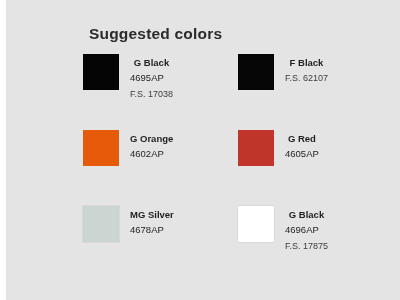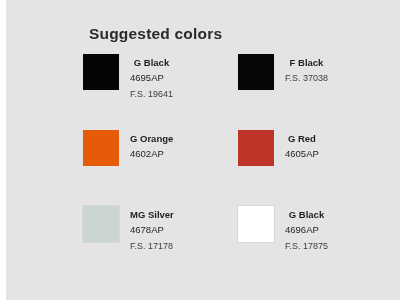--- a/index.html
+++ b/index.html
@@ -94,28 +94,28 @@
   <div id="panel-title">Suggested colors</div>
 
   <div id="color-grid">
 
     <div class="color-row">
       <div class="color-item">
         <div class="swatch" style="background: rgb(5, 5, 5);"></div>
         <div class="color-text">
           <span class="color-name">G Black</span>
           <span class="color-code">4695AP</span>
-          <span class="color-fs">F.S. 19641</span>
+          <span class="color-fs">F.S. 17038</span>
         </div>
       </div>
       <div class="color-item">
         <div class="swatch" style="background: rgb(6, 6, 6);"></div>
         <div class="color-text">
           <span class="color-name">F Black</span>
-          <span class="color-fs">F.S. 37038</span>
+          <span class="color-fs">F.S. 62107</span>
         </div>
       </div>
     </div>
 
     <div class="color-row">
       <div class="color-item">
         <div class="swatch" style="background: rgb(229, 91, 10);"></div>
         <div class="color-text">
           <span class="color-name">G Orange</span>
           <span class="color-code">4602AP</span>
@@ -129,21 +129,20 @@
         </div>
       </div>
     </div>
 
     <div class="color-row">
       <div class="color-item">
         <div class="swatch swatch-light" style="background: rgb(203, 213, 210);"></div>
         <div class="color-text">
           <span class="color-name">MG Silver</span>
           <span class="color-code">4678AP</span>
-          <span class="color-fs">F.S. 17178</span>
         </div>
       </div>
       <div class="color-item">
         <div class="swatch swatch-light" style="background: rgb(255, 255, 255);"></div>
         <div class="color-text">
           <span class="color-name">G Black</span>
           <span class="color-code">4696AP</span>
           <span class="color-fs">F.S. 17875</span>
         </div>
       </div>

